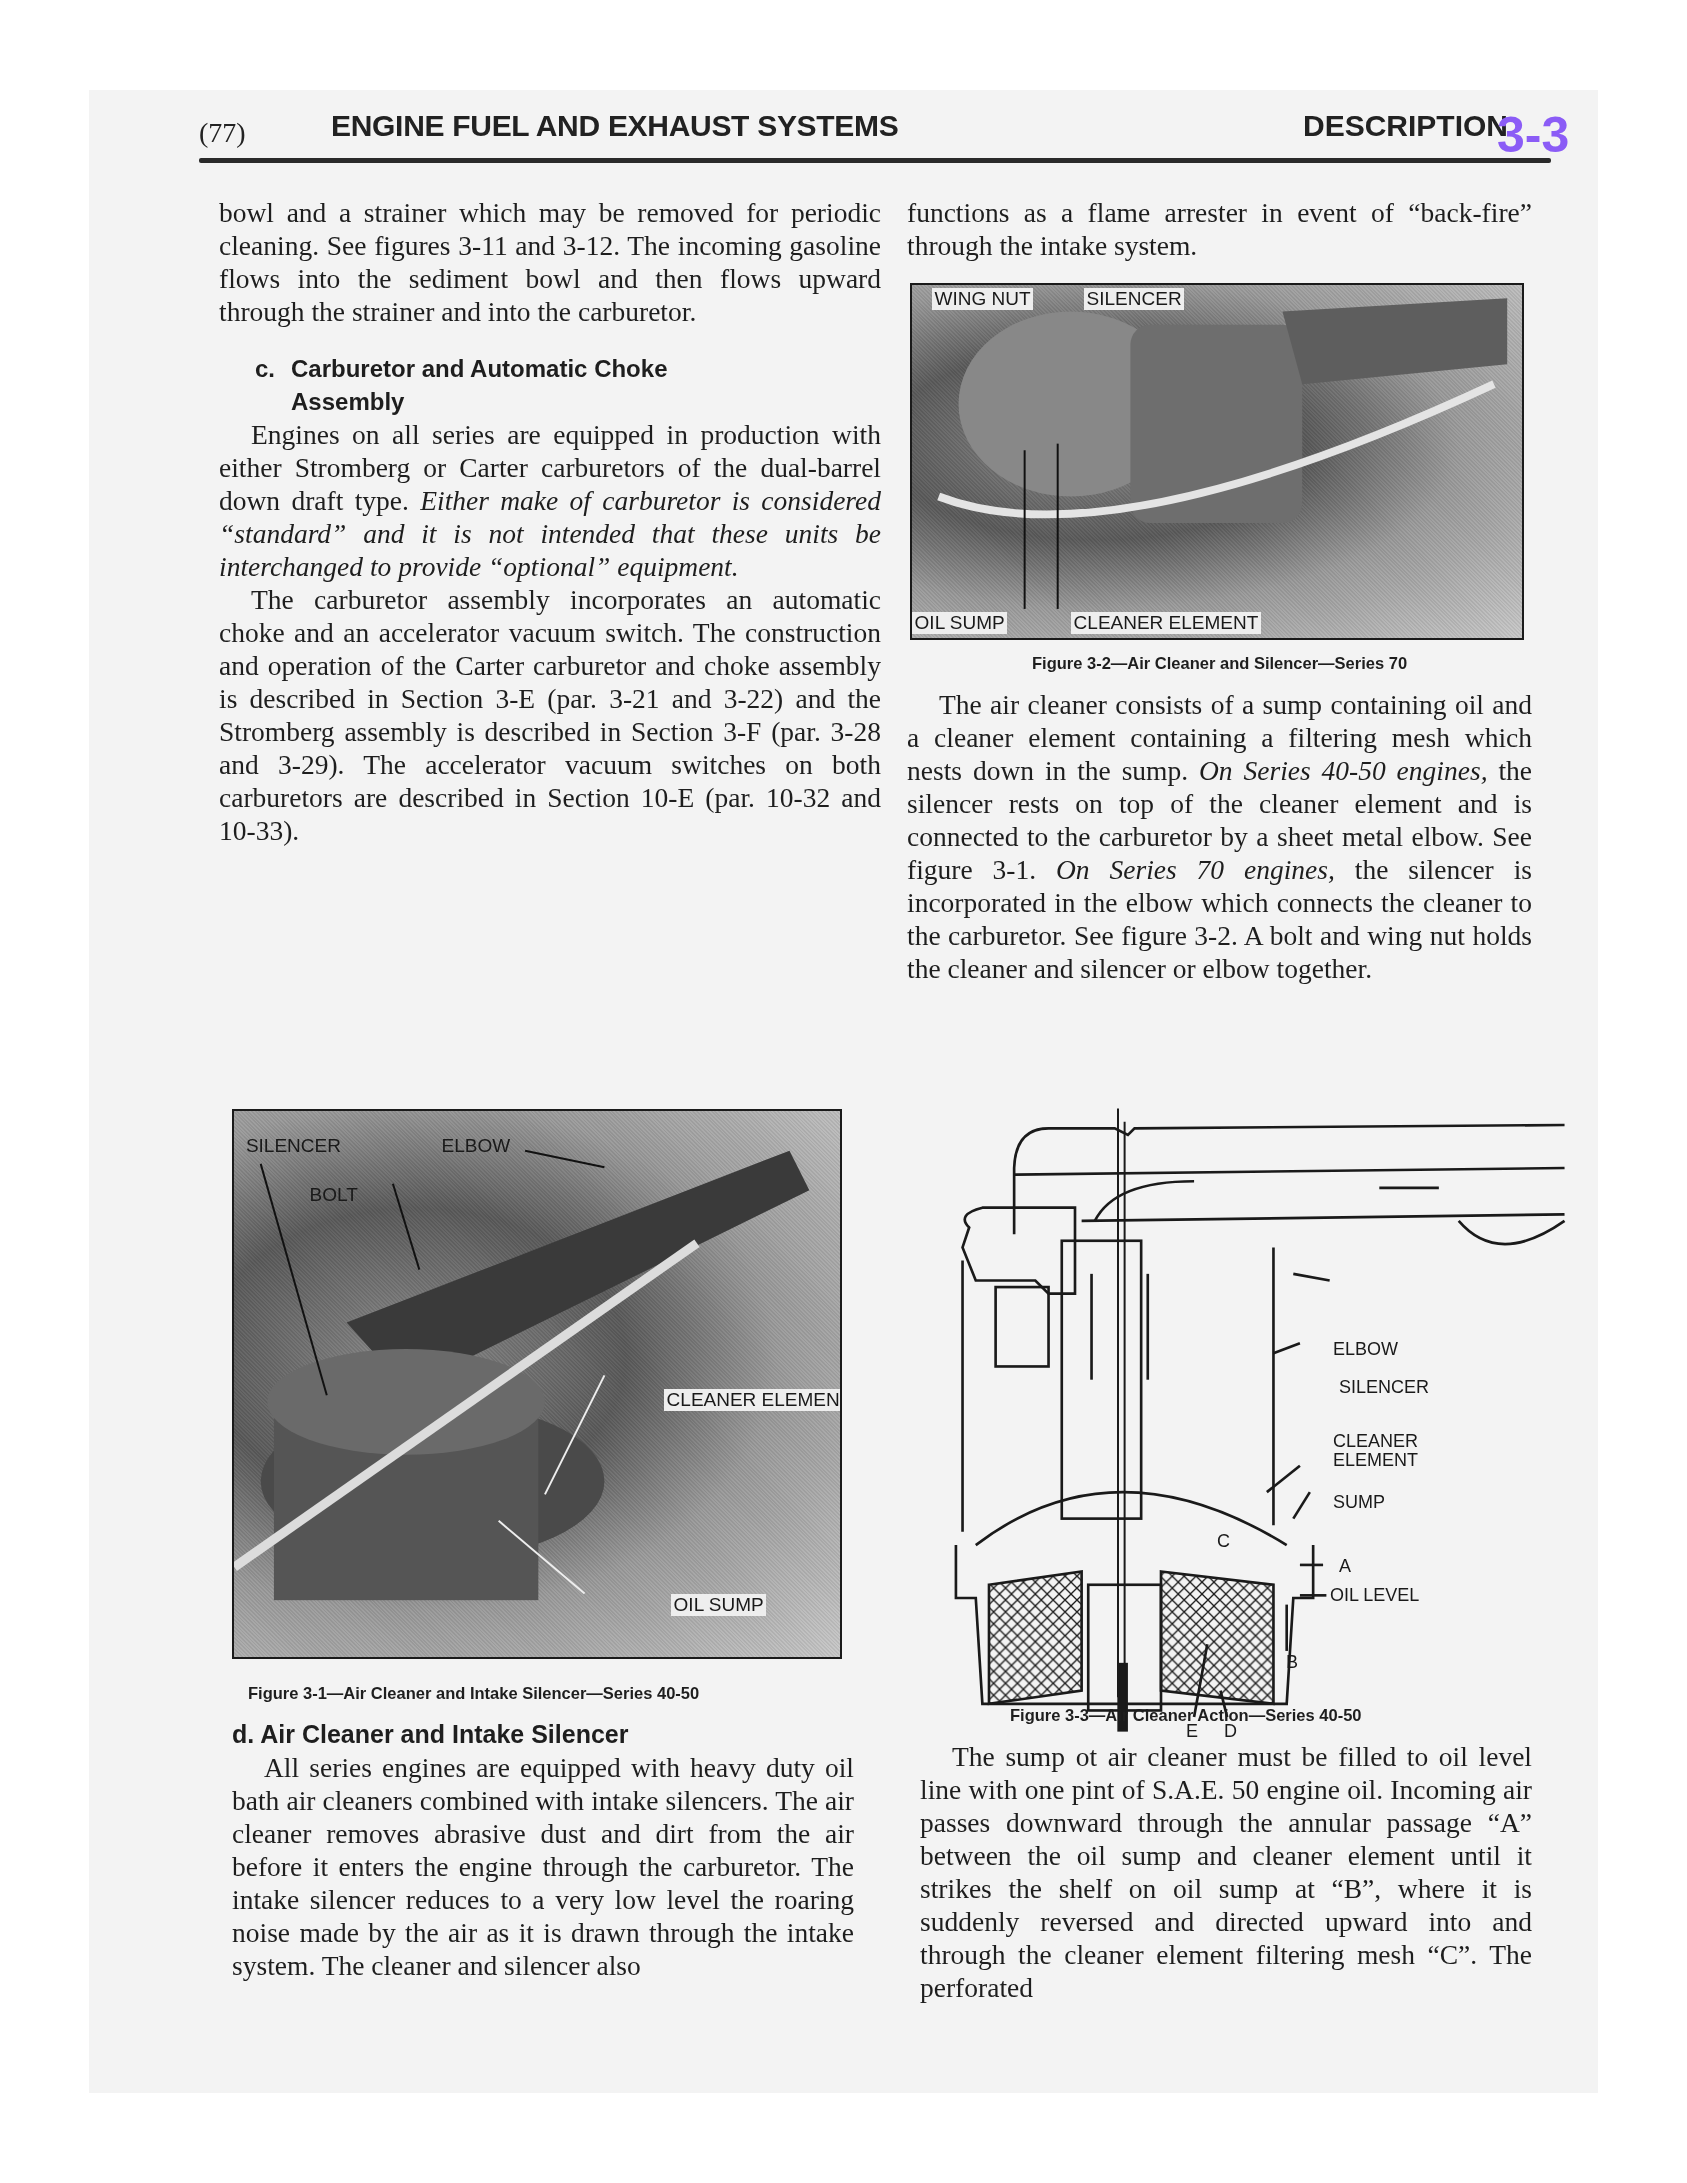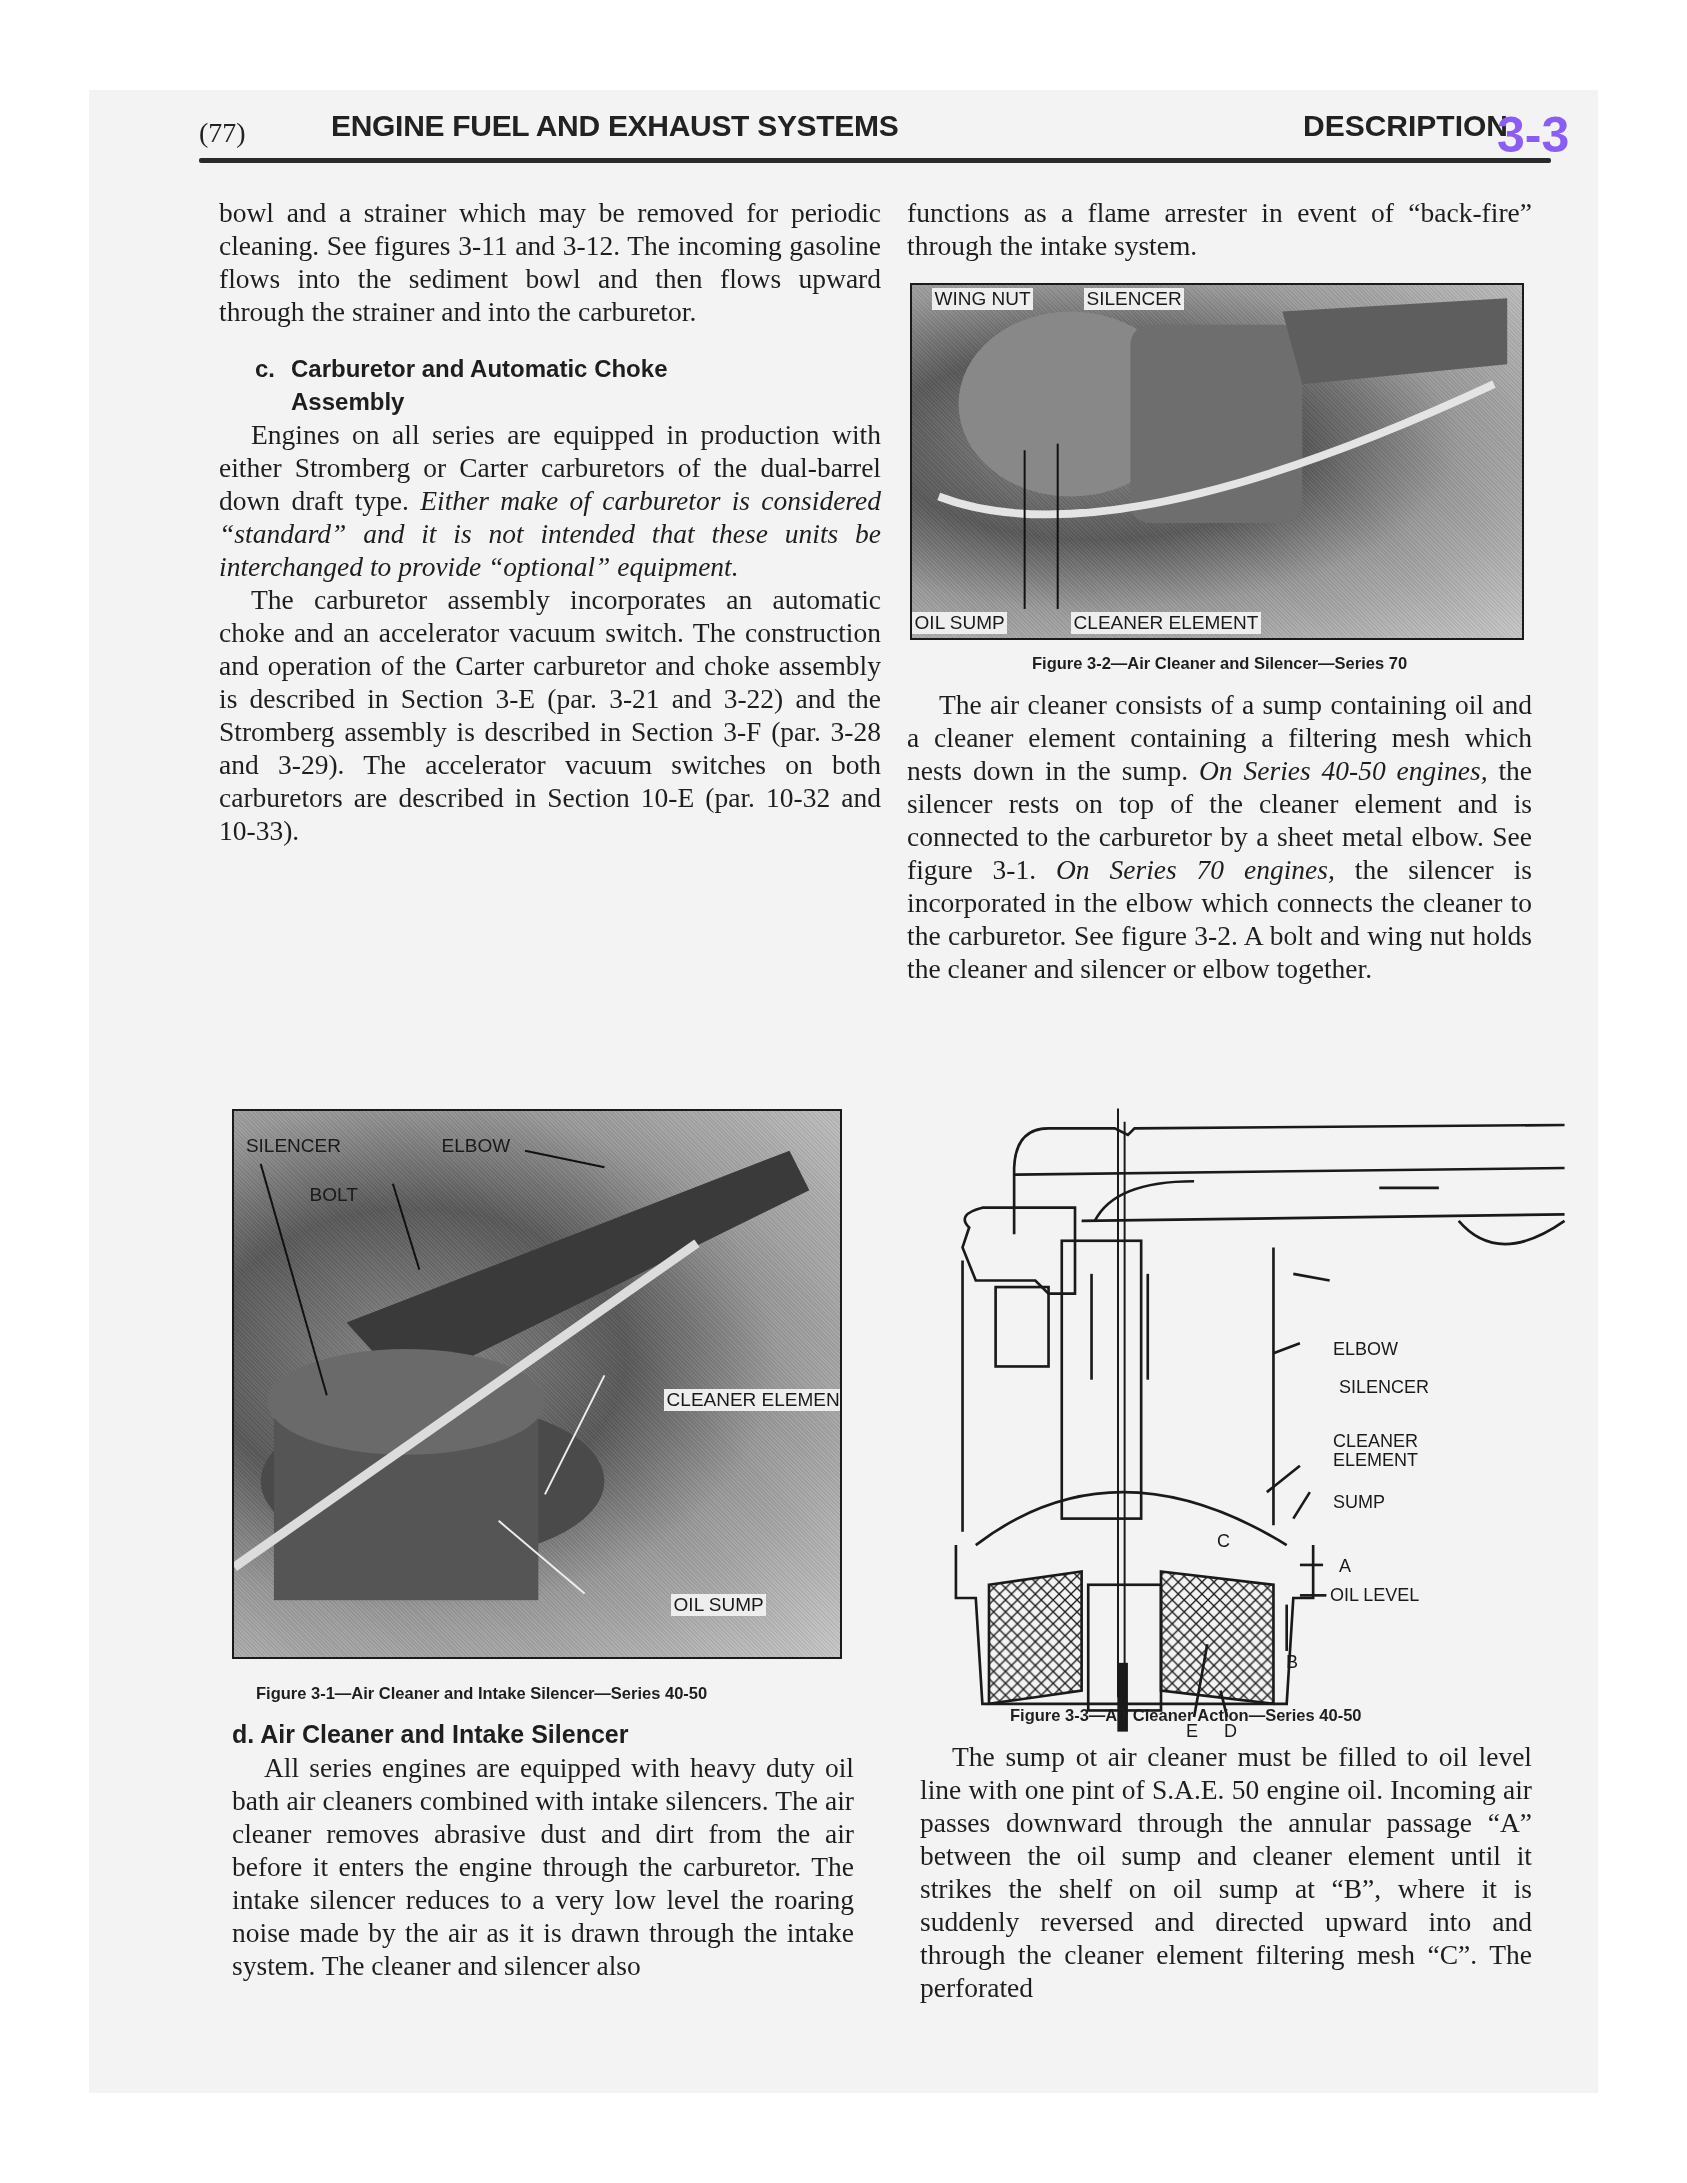--- a/index.html
+++ b/index.html
@@ -72,21 +72,21 @@
       <line x1="440" y1="60" x2="560" y2="85" stroke="#111" stroke-width="3"></line>
       <line x1="560" y1="400" x2="470" y2="580" stroke="#eee" stroke-width="3"></line>
       <line x1="530" y1="730" x2="400" y2="620" stroke="#eee" stroke-width="3"></line>
     </svg>
     <span class="lbl" style="left:9.3px; top:24px; background:transparent;">SILENCER</span>
     <span class="lbl" style="left:205px; top:24px; background:transparent;">ELBOW</span>
     <span class="lbl" style="left:73px; top:73px; background:transparent;">BOLT</span>
     <span class="lbl" style="left:430px; top:278px;">CLEANER ELEMENT</span>
     <span class="lbl" style="left:437px; top:483px;">OIL SUMP</span>
   </div>
-  <div class="caption" style="left:167px; top:1594px;text-align:right;">Figure 3-1—Air Cleaner and Intake Silencer—Series 40-50</div>
+  <div class="caption" style="left:159px; top:1594px;text-align:right;">Figure 3-1—Air Cleaner and Intake Silencer—Series 40-50</div>
 
   <div class="col" style="left:818px; top:106px; width:625px;">
     <p>functions as a flame arrester in event of “back-fire” through the intake system.</p>
   </div>
 
   <div class="col" style="left:143px; top:1628px; width:622px;">
     <div class="subhead2">d. Air Cleaner and Intake Silencer</div>
     <p class="indent">All series engines are equipped with heavy duty oil bath air cleaners combined with intake silencers. The air cleaner removes abrasive dust and dirt from the air before it enters the engine through the carburetor. The intake silencer reduces to a very low level the roaring noise made by the air as it is drawn through the intake system. The cleaner and silencer also</p>
   </div>
 

